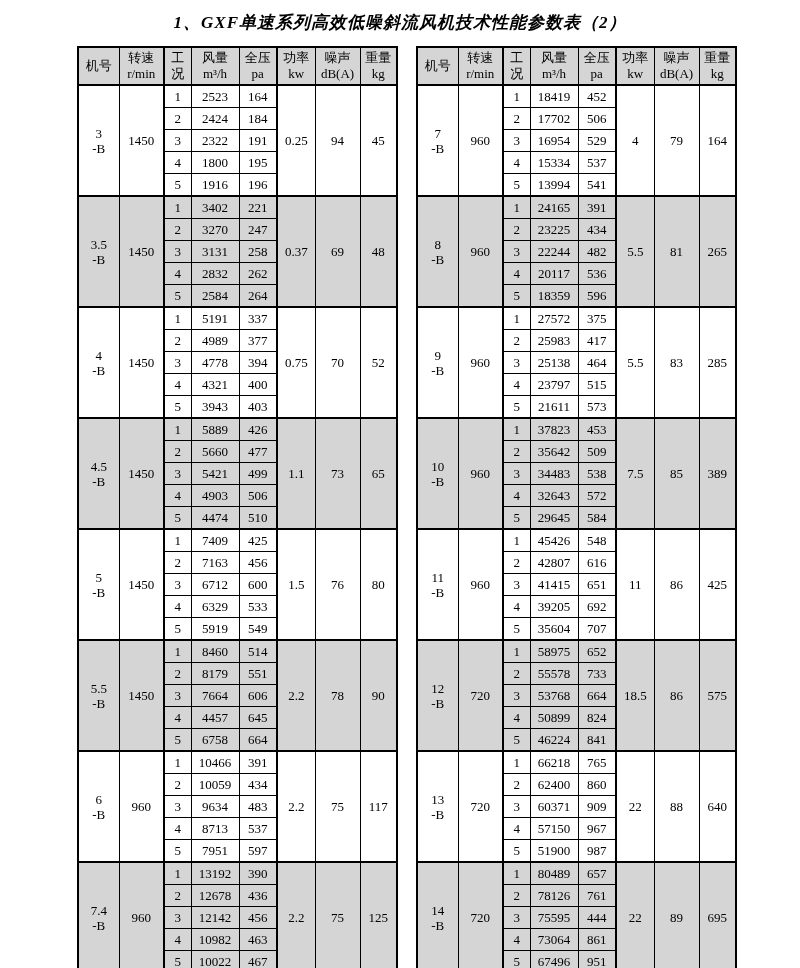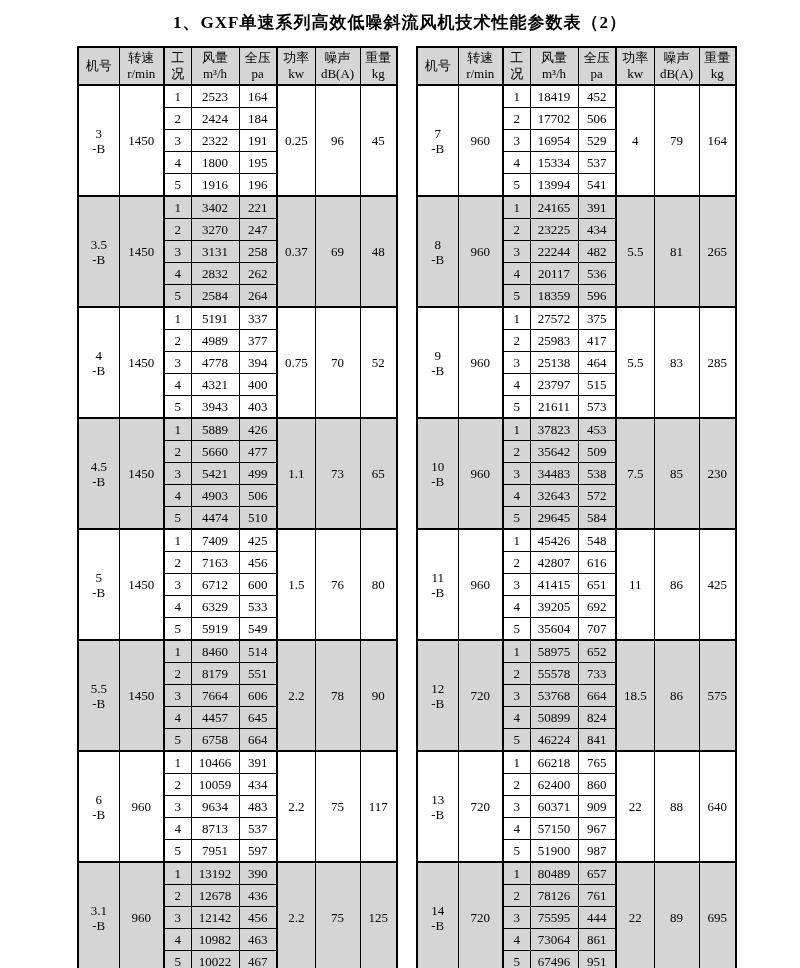--- a/index.html
+++ b/index.html
@@ -16,20 +16,21 @@
     color:var(--text);
     font-family:"Liberation Serif","DejaVu Serif",serif;
     overflow:hidden;
   }
   .title{
     text-align:center;
     font-weight:bold;
     font-size:17px;
     letter-spacing:1px;
     padding-top:11px;
+    font-style:italic;
   }
   .tables{
     display:flex;
     gap:18px;
     padding-left:77px;
     margin-top:12px;
     align-items:flex-start;
   }
   table.fan-table{
     border-collapse:collapse;
@@ -126,21 +127,21 @@
         <tr class="block-start">
           <td class="machine-cell" rowspan="5">
             <span>3</span>
             <span>-B</span>
           </td>
           <td rowspan="5">1450</td>
           <td class="v-thick-l">1</td>
           <td>2523</td>
           <td class="v-thick-r">164</td>
           <td rowspan="5">0.25</td>
-          <td rowspan="5">96</td>
+          <td rowspan="5">94</td>
           <td rowspan="5">45</td>
         </tr>
         <tr>
           <td class="v-thick-l">2</td>
           <td>2424</td>
           <td class="v-thick-r">184</td>
         </tr>
         <tr>
           <td class="v-thick-l">3</td>
           <td>2322</td>
@@ -349,21 +350,21 @@
           <td>8713</td>
           <td class="v-thick-r">537</td>
         </tr>
         <tr>
           <td class="v-thick-l">5</td>
           <td>7951</td>
           <td class="v-thick-r">597</td>
         </tr>
         <tr class="shaded block-start">
           <td class="machine-cell" rowspan="5">
-            <span>3.1</span>
+            <span>7.4</span>
             <span>-B</span>
           </td>
           <td rowspan="5">960</td>
           <td class="v-thick-l">1</td>
           <td>13192</td>
           <td class="v-thick-r">390</td>
           <td rowspan="5">2.2</td>
           <td rowspan="5">75</td>
           <td rowspan="5">125</td>
         </tr>
@@ -539,21 +540,21 @@
           <td class="machine-cell" rowspan="5">
             <span>10</span>
             <span>-B</span>
           </td>
           <td rowspan="5">960</td>
           <td class="v-thick-l">1</td>
           <td>37823</td>
           <td class="v-thick-r">453</td>
           <td rowspan="5">7.5</td>
           <td rowspan="5">85</td>
-          <td rowspan="5">230</td>
+          <td rowspan="5">389</td>
         </tr>
         <tr class="shaded">
           <td class="v-thick-l">2</td>
           <td>35642</td>
           <td class="v-thick-r">509</td>
         </tr>
         <tr class="shaded">
           <td class="v-thick-l">3</td>
           <td>34483</td>
           <td class="v-thick-r">538</td>

